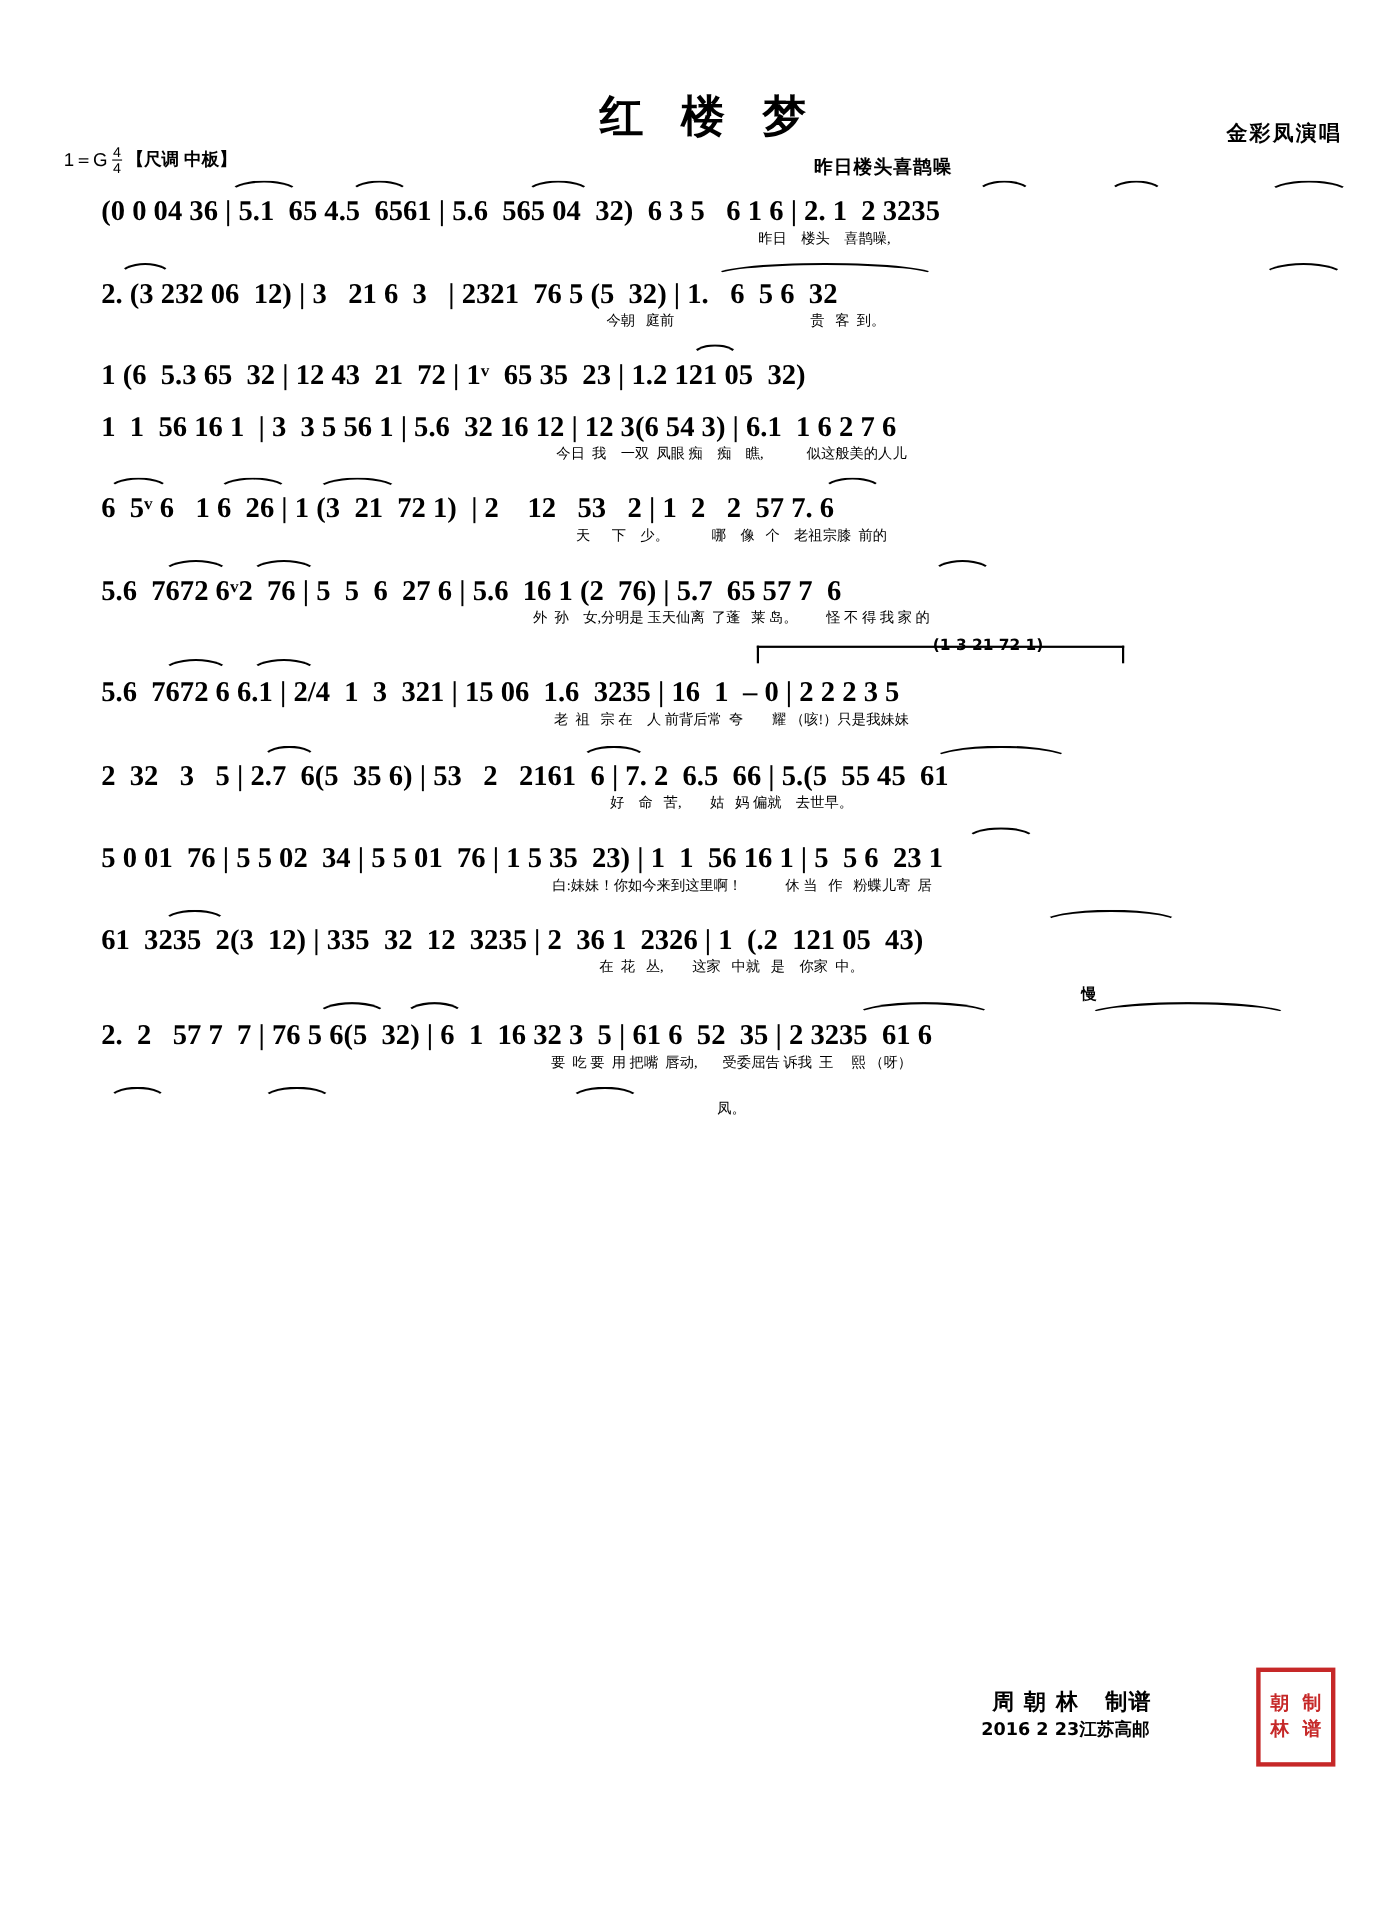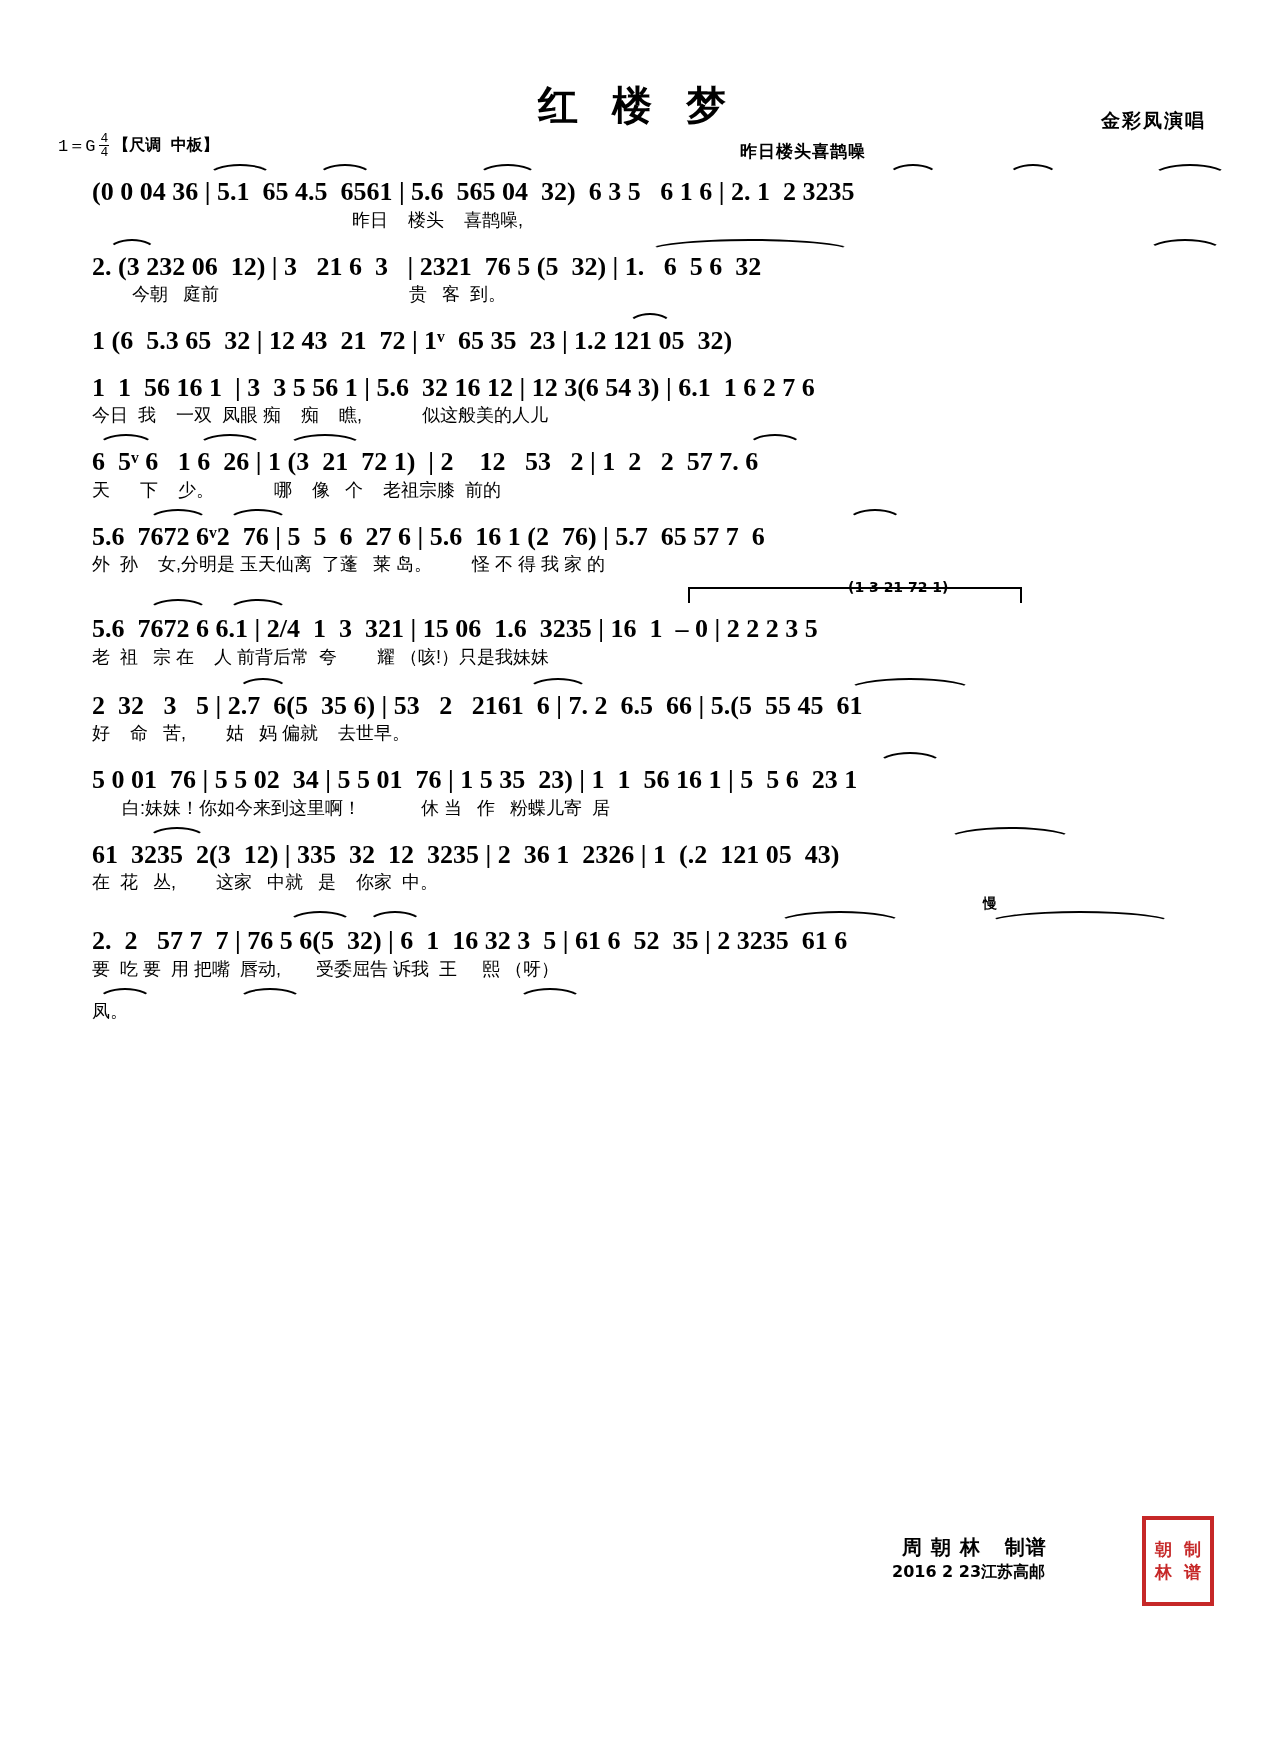--- a/index.html
+++ b/index.html
@@ -13,21 +13,21 @@
     font-family: "Liberation Serif", serif;
     color: #000;
     position: relative;
     overflow: hidden;
   }
   .page {
     position: relative;
     width: 1272px;
     height: 1754px;
     box-sizing: border-box;
-    padding: 60px 48px 40px 50px;
+    padding: 60px 34px 40px 50px;
   }
   
   .header {
     position: relative;
     height: 90px;
   }
   .title {
     position: absolute;
     left: 0; right: 0;
     top: 18px;
@@ -54,21 +54,21 @@
     top: 48px;
     font-family: "DejaVu Serif", serif;
     font-weight: bold;
     font-size: 19px;
     letter-spacing: 2px;
   }
   .meta {
     position: absolute;
     left: 8px;
     top: 72px;
-    font-family: Liberation Mono, monospace;
+    font-family: Liberation Sans, sans-serif;
     font-size: 17px;
     display: flex;
     align-items: center;
     gap: 4px;
   }
   .meta .frac {
     display: inline-block;
     text-align: center;
     line-height: 1;
     font-size: 13px;
@@ -91,26 +91,27 @@
   .notes {
     font-family: "Liberation Serif", serif;
     font-size: 26px;
     font-weight: bold;
     letter-spacing: 0px;
     white-space: pre;
     line-height: 1.25;
     padding-left: 4px;
   }
   .lyrics {
-    font-family: Liberation Sans, sans-serif;
-    font-size: 18px;
+    font-family: Liberation Serif, serif;
+    font-size: 13px;
     white-space: pre;
     line-height: 1.3;
     padding-left: 4px;
     height: 26px;
+    text-align: center;
   }
   .sysline.tall .lyrics { height: 28px; }
   .lyrics.empty { height: 10px; }
 
   
   .slurs {
     height: 12px;
     position: relative;
   }
   .slur {

